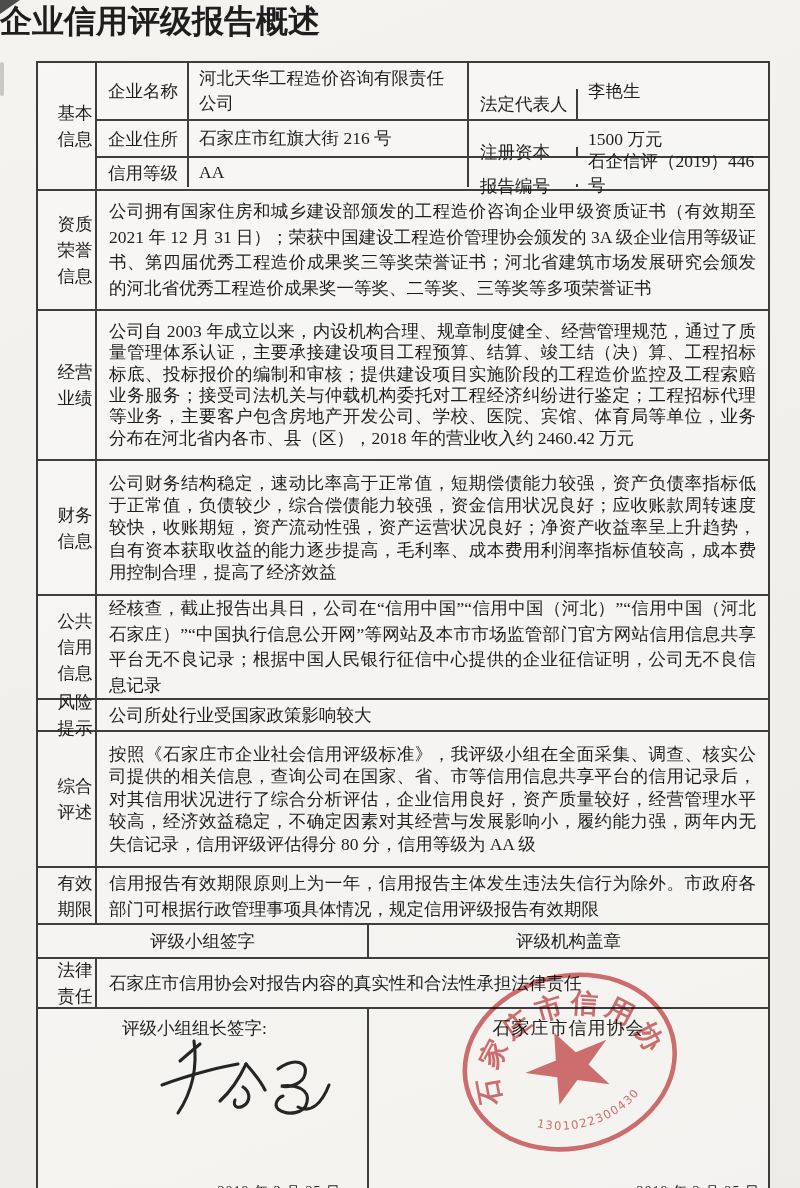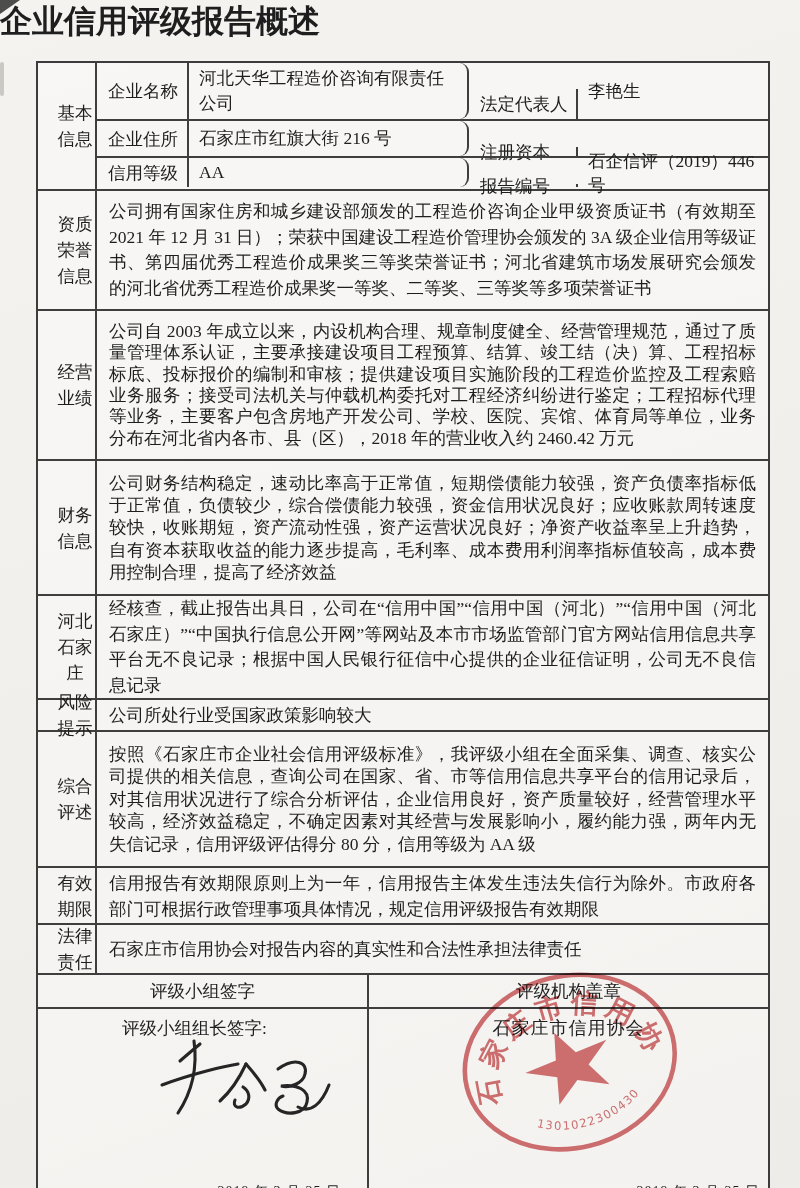--- a/index.html
+++ b/index.html
@@ -60,21 +60,21 @@
   .b-row { display:flex; border-top:2px solid #3e3e3e; flex:0 0 auto; }
   .b-row:first-child { border-top:none; }
   .b-r1 { height:56px; } .b-r2 { height:37px; } .b-r3 { height:31px; }
   .b-label, .b-label2 {
     border-right:2px solid #3e3e3e; display:flex; align-items:center;
     padding-left:11px; font-size:17.5px;
   }
   .b-label  { width:92px;  flex:0 0 92px; }
   .b-label2 { width:109px; flex:0 0 109px;margin-top:26px; }
   .b-value  { width:280px; flex:0 0 280px; border-right:2px solid #3e3e3e;
-              display:flex; align-items:center; padding:2px 10px; font-size:17.5px; line-height:25px;border-radius:9px; }
+              display:flex; align-items:center; padding:2px 10px; font-size:17.5px; line-height:25px; }
   .b-value2 { flex:1; display:flex; align-items:center; padding:2px 10px; font-size:17.5px; }
   
   .sign-header { height:34px; }
   .sign-cell-l {
     width:331px; flex:0 0 331px; border-right:2px solid #3e3e3e;
     display:flex; align-items:center; justify-content:center; font-size:17.5px;
   }
   .sign-cell-r { flex:1; display:flex; align-items:center; justify-content:center; font-size:17.5px; }
   .sign-body { height:195px; }
   .sb-l { width:331px; flex:0 0 331px; border-right:2px solid #3e3e3e; position:relative; }
@@ -110,20 +110,21 @@
       <div class="b-row b-r1">
         <div class="b-label">企业名称</div>
         <div class="b-value">河北天华工程造价咨询有限责任公司</div>
         <div class="b-label2">法定代表人</div>
         <div class="b-value2">李艳生</div>
       </div>
       <div class="b-row b-r2">
         <div class="b-label">企业住所</div>
         <div class="b-value">石家庄市红旗大街 216 号</div>
         <div class="b-label2">注册资本</div>
+        <div class="b-value2">1500 万元</div>
       </div>
       <div class="b-row b-r3">
         <div class="b-label">信用等级</div>
         <div class="b-value">AA</div>
         <div class="b-label2">报告编号</div>
         <div class="b-value2">石企信评（2019）446 号</div>
       </div>
     </div>
   </div>
 
@@ -146,21 +147,21 @@
   <div class="row r-fin">
     <div class="hd">
         <span>财务信息</span>
       </div>
     <div class="txt">
         <div class="para">公司财务结构稳定，速动比率高于正常值，短期偿债能力较强，资产负债率指标低于正常值，负债较少，综合偿债能力较强，资金信用状况良好；应收账款周转速度较快，收账期短，资产流动性强，资产运营状况良好；净资产收益率呈上升趋势，自有资本获取收益的能力逐步提高，毛利率、成本费用利润率指标值较高，成本费用控制合理，提高了经济效益</div>
       </div>
   </div>
   <div class="row r-pub">
     <div class="hd">
-        <span>河北石家庄</span>
+        <span>公共信用信息</span>
       </div>
     <div class="txt">
         <div class="para">经核查，截止报告出具日，公司在“信用中国”“信用中国（河北）”“信用中国（河北石家庄）”“中国执行信息公开网”等网站及本市市场监管部门官方网站信用信息共享平台无不良记录；根据中国人民银行征信中心提供的企业征信证明，公司无不良信息记录</div>
       </div>
   </div>
   <div class="row r-risk">
     <div class="hd">
         <span>风险提示</span>
       </div>
     <div class="txt">
@@ -176,32 +177,32 @@
       </div>
   </div>
   <div class="row r-valid">
     <div class="hd">
         <span>有效期限</span>
       </div>
     <div class="txt">
         <div class="para">信用报告有效期限原则上为一年，信用报告主体发生违法失信行为除外。市政府各部门可根据行政管理事项具体情况，规定信用评级报告有效期限</div>
       </div>
   </div>
-  <div class="row r-legal">
-    <div class="hd">
-        <span>法律责任</span>
-      </div>
-    <div class="txt">
-        <div class="para">石家庄市信用协会对报告内容的真实性和合法性承担法律责任</div>
-      </div>
-  </div>
-
   <div class="row sign-header">
     <div class="sign-cell-l">评级小组签字</div>
     <div class="sign-cell-r">评级机构盖章</div>
+  </div>
+
+  <div class="row r-legal">
+    <div class="hd">
+        <span>法律责任</span>
+      </div>
+    <div class="txt">
+        <div class="para">石家庄市信用协会对报告内容的真实性和合法性承担法律责任</div>
+      </div>
   </div>
 
   <div class="row sign-body">
     <div class="sb-l">
       <div class="leader-label">评级小组组长签字:</div>
       <svg class="signature-svg" width="200" height="96" viewBox="0 0 200 96" fill="none" stroke="#252525" stroke-width="3.1" stroke-linecap="round">
         <path d="M32 30 C40 23 46 18 52 13"></path>
         <path d="M14 54 C46 42 78 35 90 33"></path>
         <path d="M46 10 C49 32 46 58 30 82"></path>
         <path d="M98 33 C91 48 82 61 72 70"></path>

